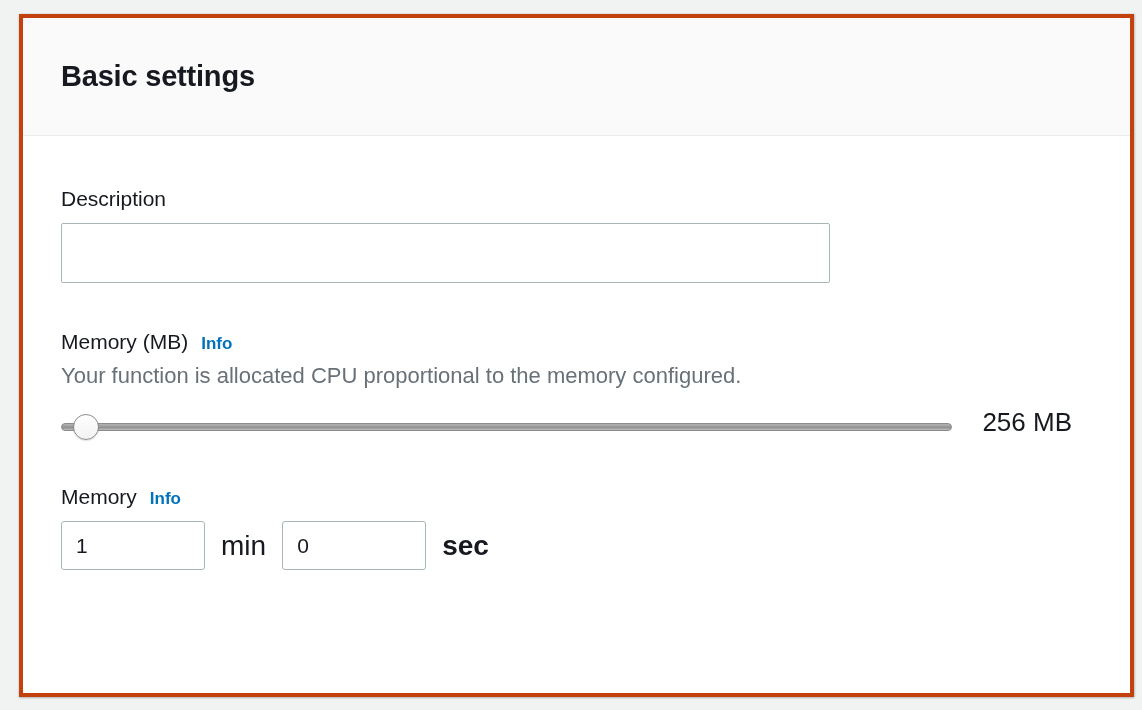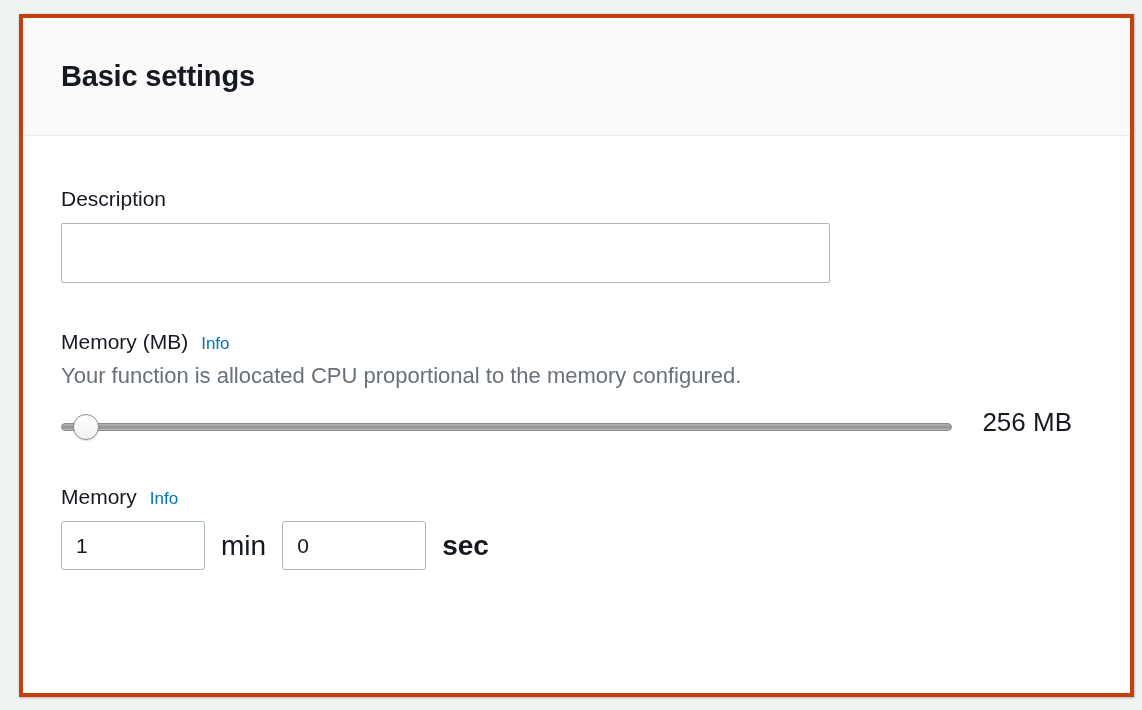--- a/index.html
+++ b/index.html
@@ -52,21 +52,21 @@
   .field-label {
     font-size: 21px;
     color: #16191f;
     line-height: 1;
     display: flex;
     align-items: baseline;
   }
 
   .info-link {
     font-size: 17px;
-    font-weight: normal;
+    font-weight: bold;
     color: #0073bb;
     margin-left: 13px;
     cursor: pointer;
     text-decoration: none;
   }
 
   .helper-text {
     font-size: 22px;
     color: #687078;
     margin-top: 13px;

